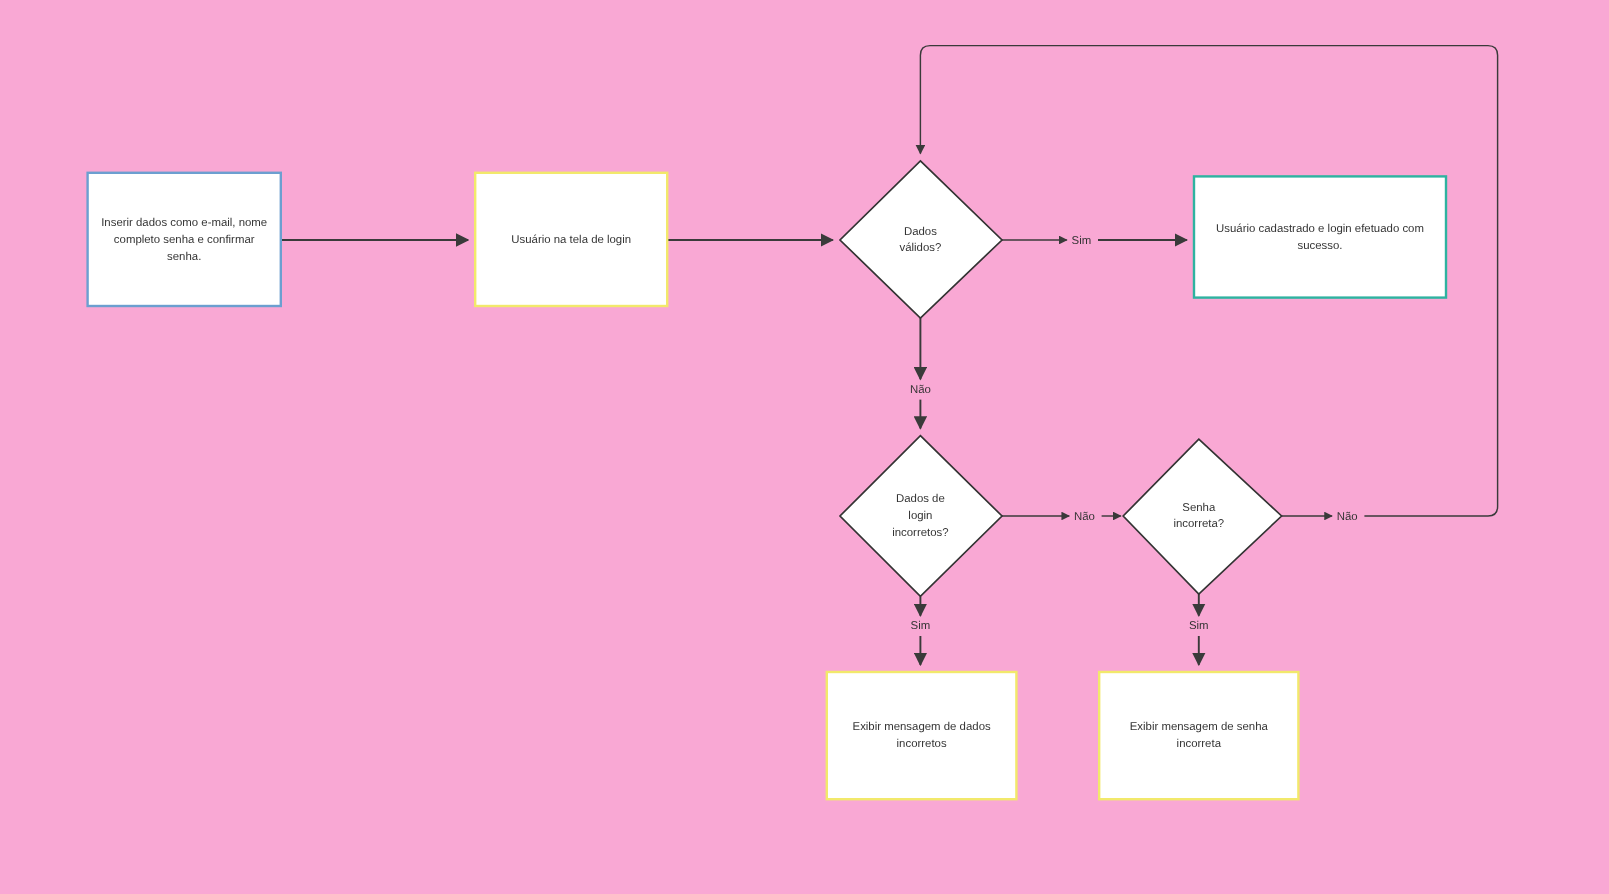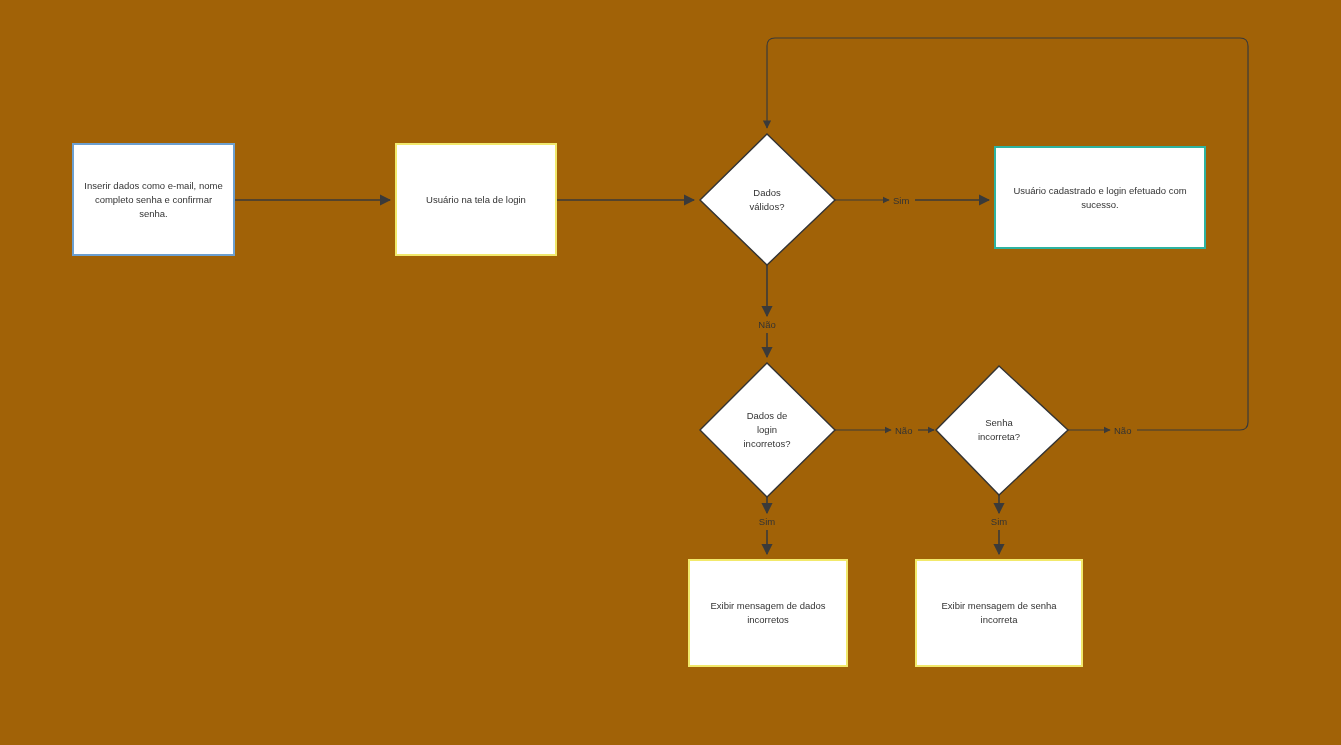--- a/index.html
+++ b/index.html
@@ -10,21 +10,21 @@
   body {
     width: 1341px;
     height: 745px;
     font-family: "Liberation Sans", sans-serif;
     overflow: hidden;
   }
   #canvas {
     position: relative;
     width: 1341px;
     height: 745px;
-    background: #a16207;
+    background: #f9a8d4;
   }
   svg#diagram {
     position: absolute;
     top: 0;
     left: 0;
     width: 1341px;
     height: 745px;
   }
   .node-label {
     font-family: "Liberation Sans", sans-serif;

